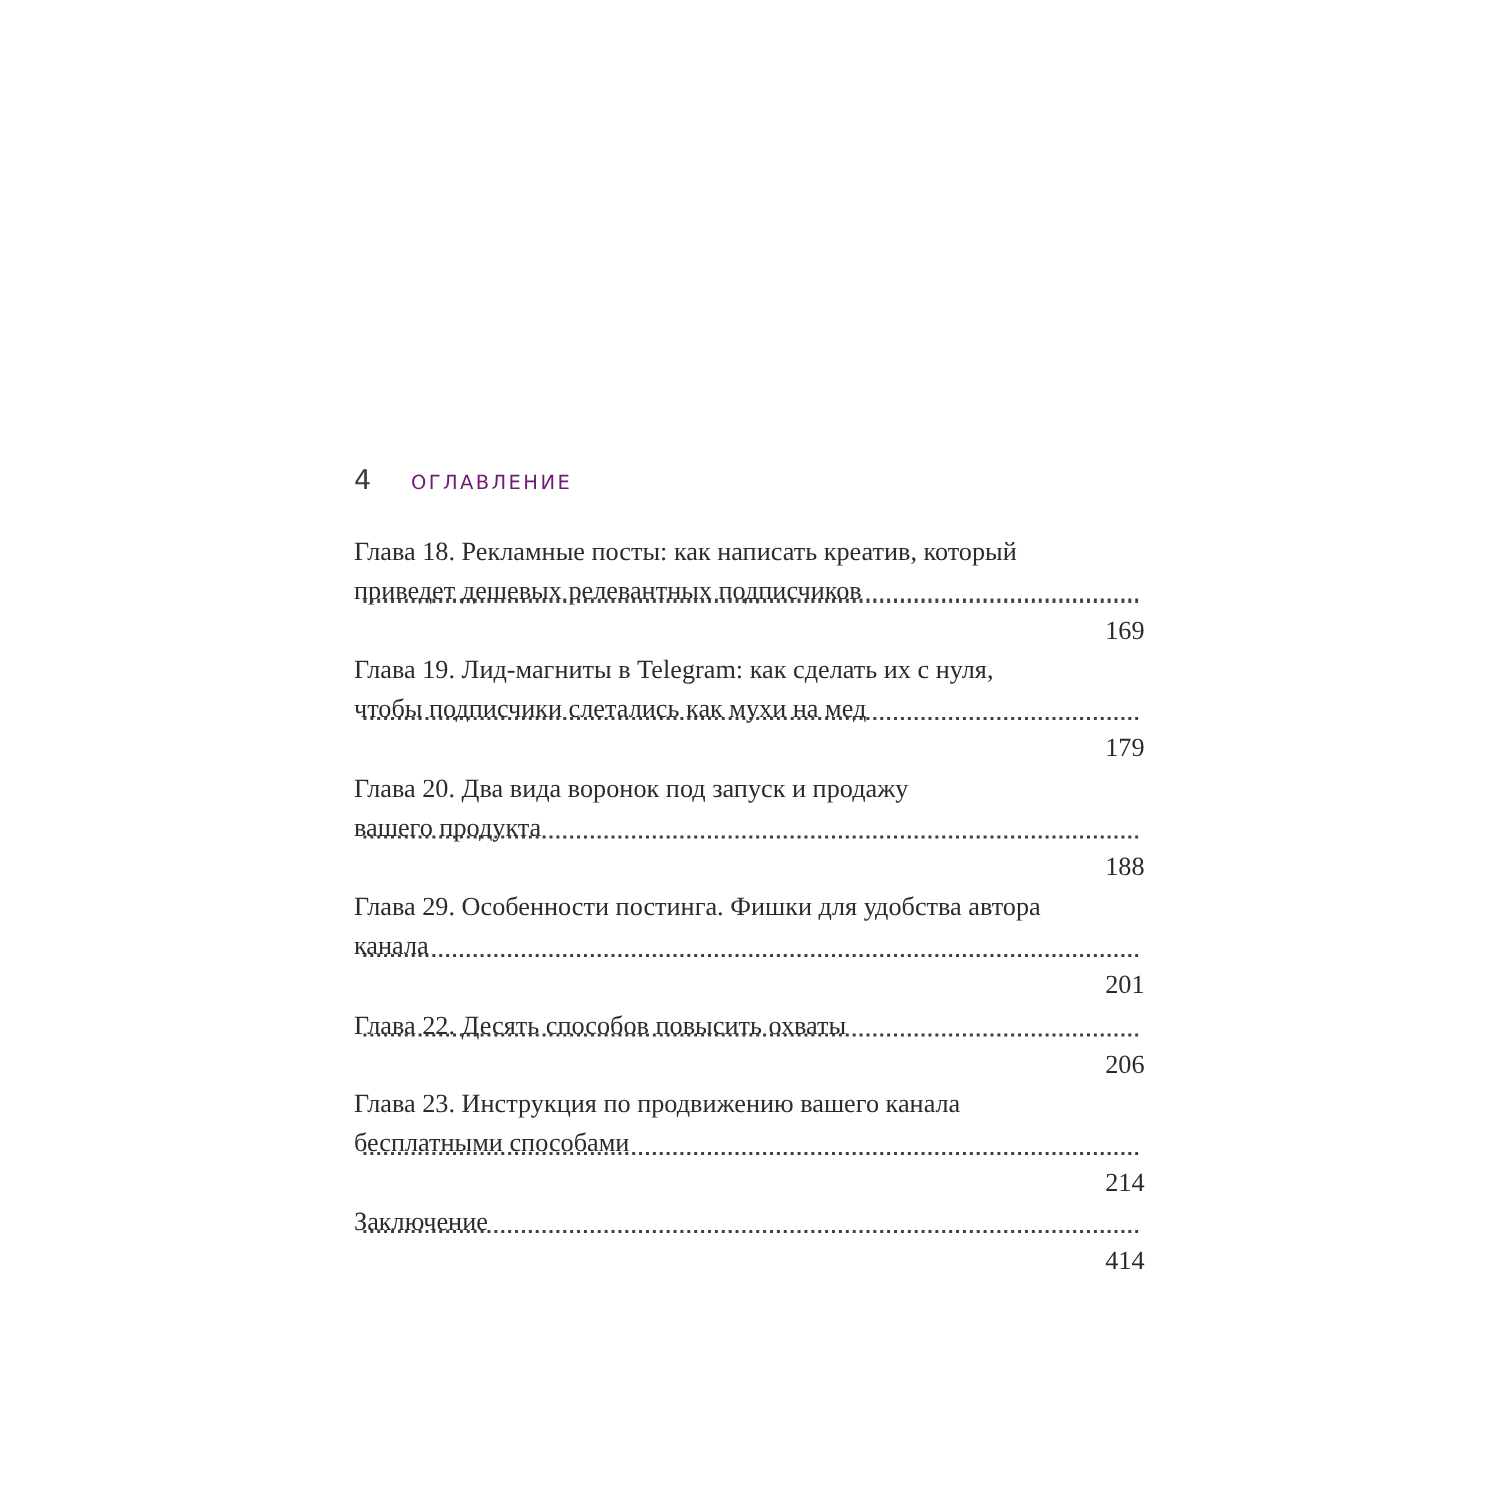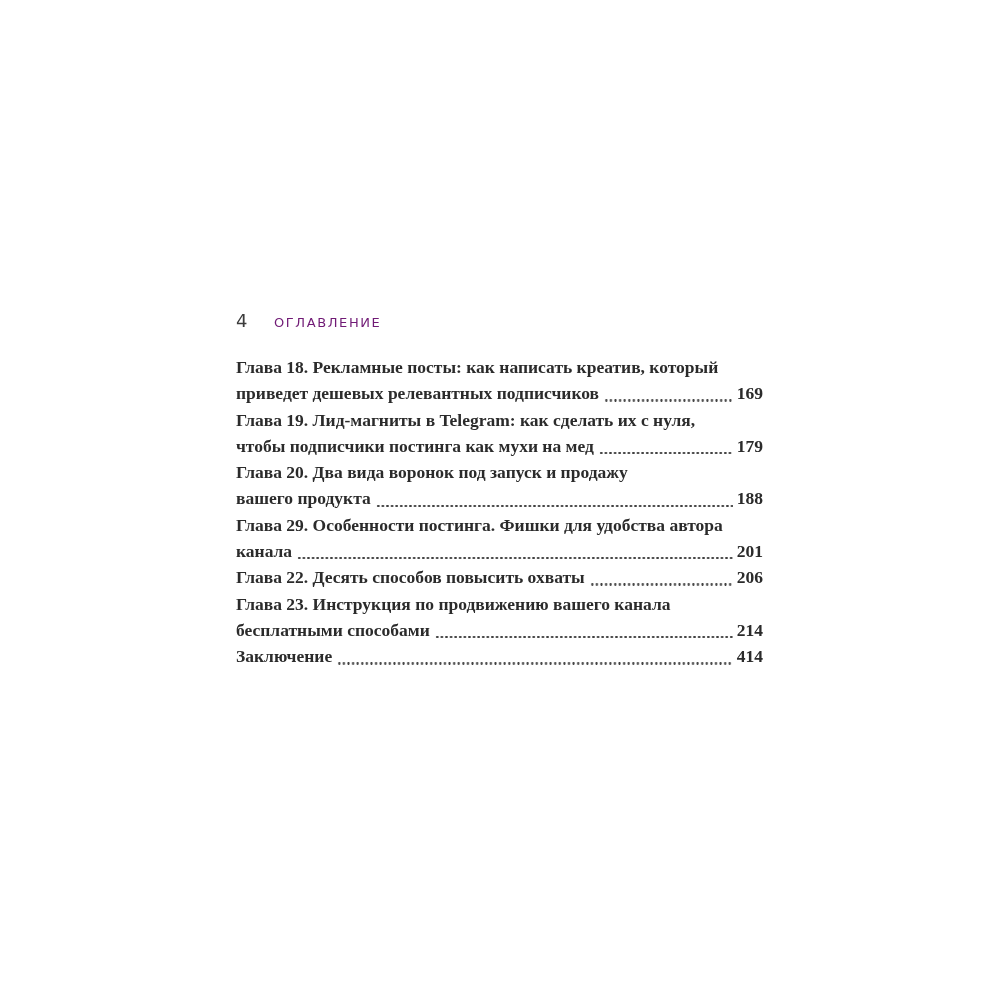--- a/index.html
+++ b/index.html
@@ -38,25 +38,26 @@
     color: #701a75;
     letter-spacing: 1.6px;
   }
   .toc {
     margin-top: 23px;
     font-family: "Liberation Serif", "DejaVu Serif", serif;
     font-size: 17.5px;
     color: #2b2b2b;
     line-height: 26.3px;
   }
-  .entry { margin: 0; font-weight: bold; }
+  .entry { margin: 0; }
   .line { white-space: nowrap; }
   .row {
     display: flex;
     white-space: nowrap;
+    flex-direction: column;
   }
   .rtext { flex: 0 0 auto; }
   .leader {
     flex: 1 1 auto;
     position: relative;
     min-width: 14px;
   }
   .leader::after {
     content: "";
     position: absolute;
@@ -92,21 +93,21 @@
         <div class="row">
           <span class="rtext">приведет дешевых релевантных подписчиков</span>
           <span class="leader"></span>
           <span class="pnum">169</span>
         </div>
       </div>
 
       <div class="entry">
         <div class="line">Глава 19. Лид-магниты в Telegram: как сделать их с нуля,</div>
         <div class="row">
-          <span class="rtext">чтобы подписчики постинга как мухи на мед</span>
+          <span class="rtext">чтобы подписчики слетались как мухи на мед</span>
           <span class="leader"></span>
           <span class="pnum">179</span>
         </div>
       </div>
 
       <div class="entry">
         <div class="line">Глава 20. Два вида воронок под запуск и продажу</div>
         <div class="row">
           <span class="rtext">вашего продукта</span>
           <span class="leader"></span>

